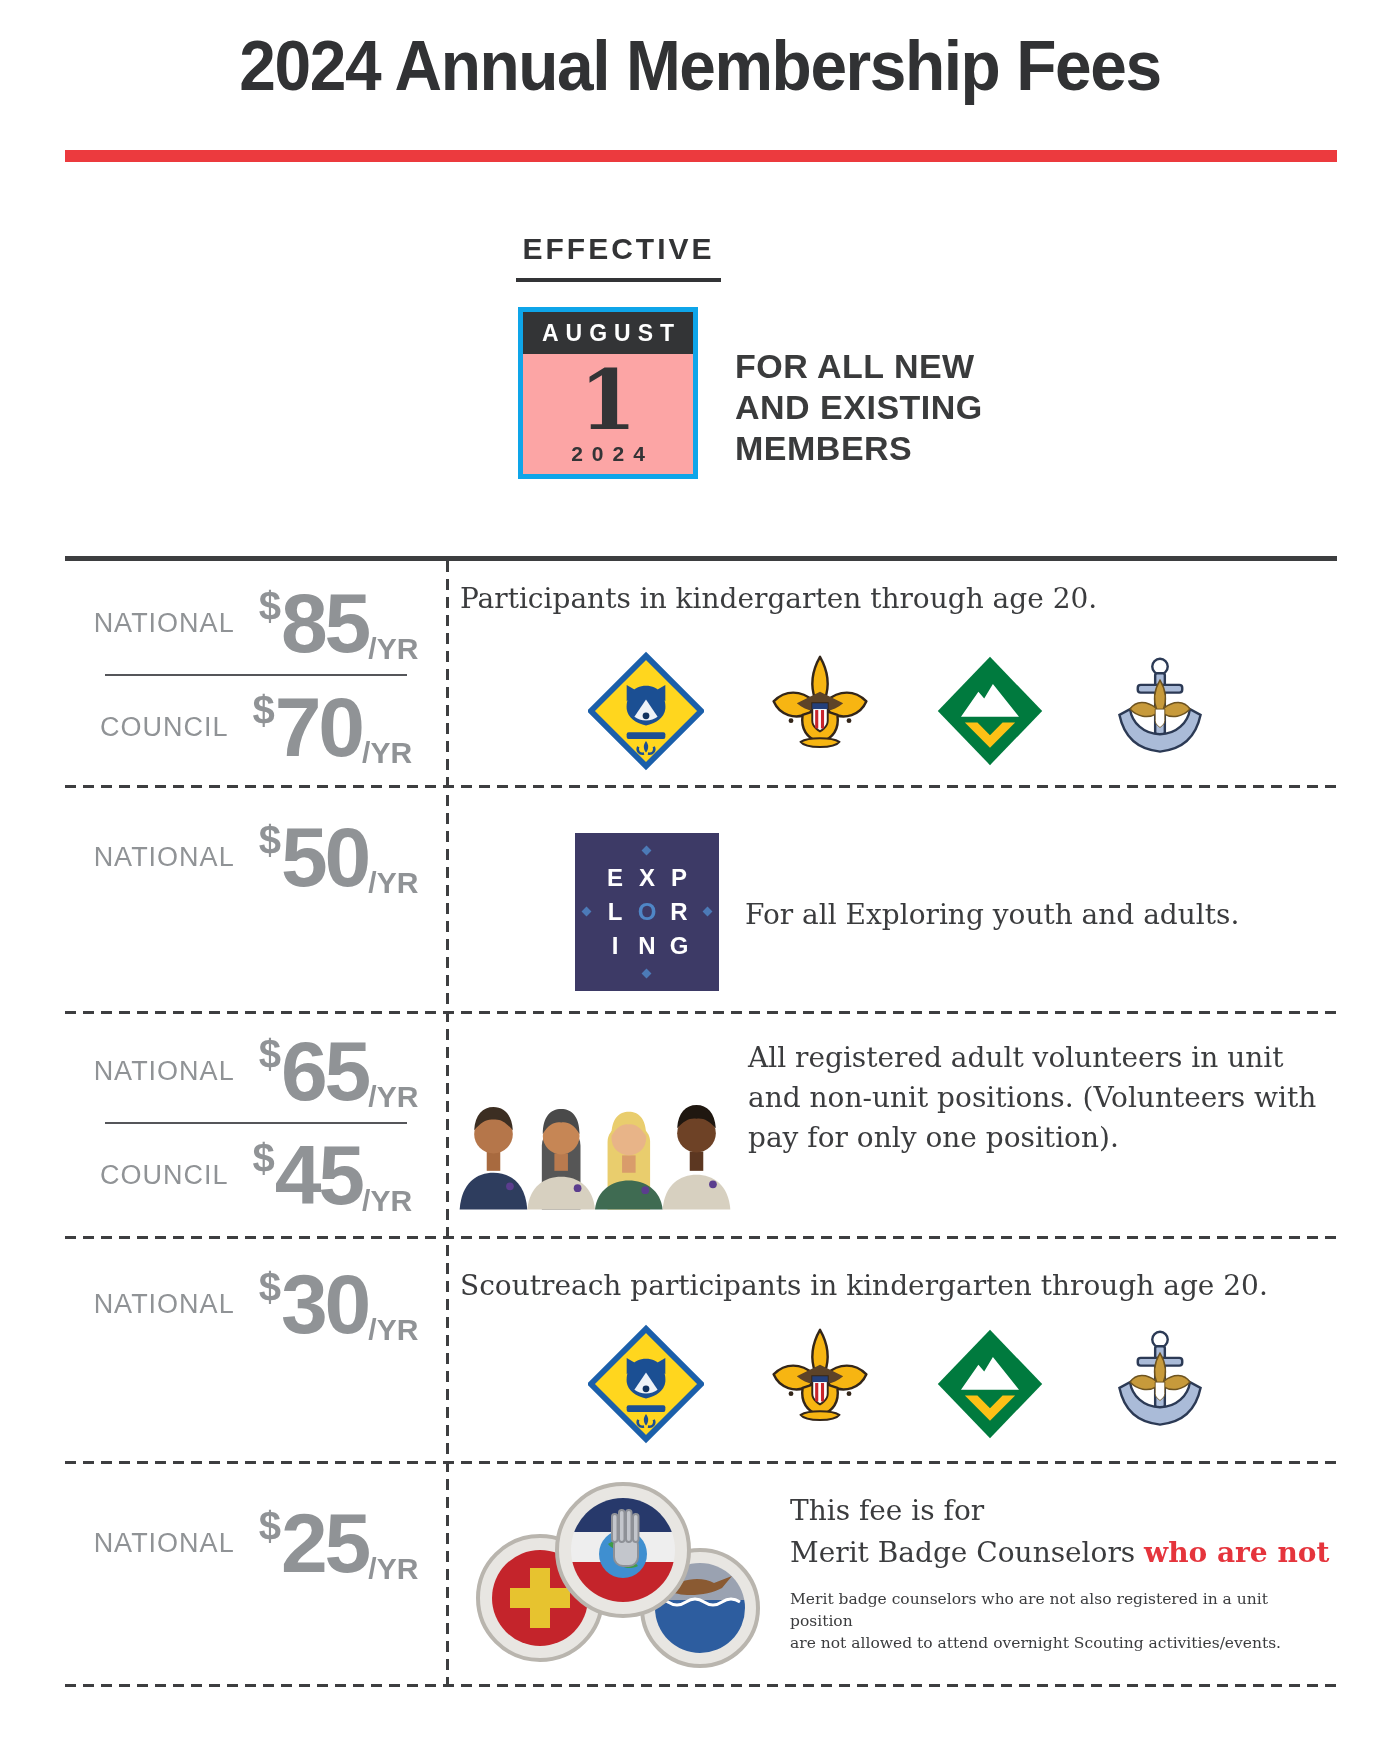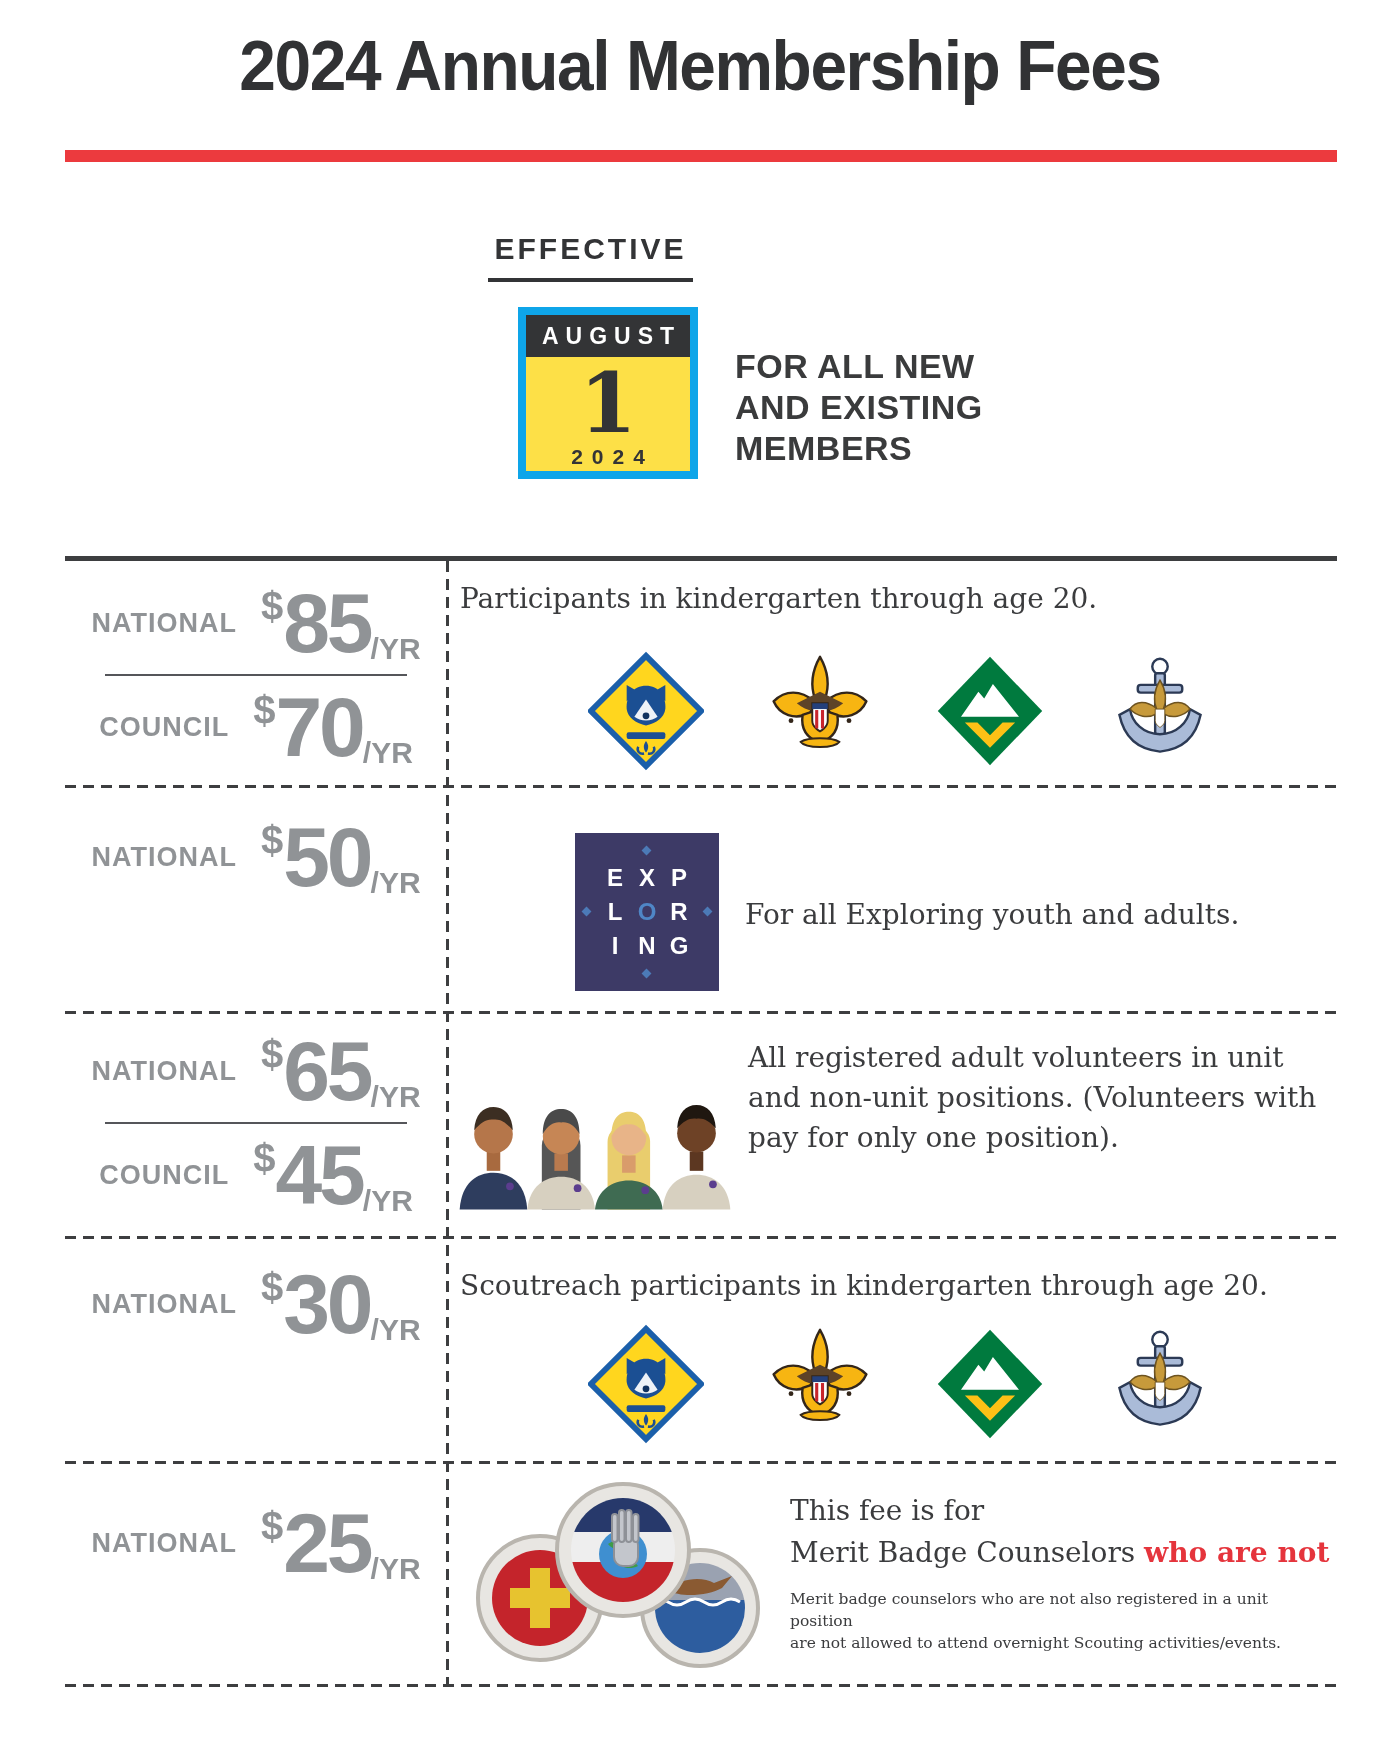--- a/index.html
+++ b/index.html
@@ -6,25 +6,25 @@
   .page{position:relative;width:1400px;height:1757px;background:#fff;overflow:hidden;
         font-family:"Liberation Sans",sans-serif;}
 
   
   .title{position:absolute;left:0;top:26px;width:100%;margin:0;text-align:center;
          font-size:70px;font-weight:700;letter-spacing:-1.5px;color:#313234;
          transform:scaleX(.94);transform-origin:50% 50%;}
   .accent-bar{position:absolute;left:65px;top:150px;width:1272px;height:12px;background:#ec3a3e;}
 
   
-  .effective-label{position:absolute;left:488px;top:232px;width:205px;text-align:center;
+  .effective-label{position:absolute;left:516px;top:232px;width:205px;text-align:center;
           font-size:30px;font-weight:700;letter-spacing:3px;color:#333436;
           padding-bottom:12px;border-bottom:4px solid #333436;}
   .calendar{position:absolute;left:518px;top:307px;width:180px;height:172px;
-          border:8px solid #0ea5e9;box-sizing:border-box;background:#fde047;}
+          border:5px solid #0ea5e9;box-sizing:border-box;background:#fca5a5;}
   .cal-month{height:42px;line-height:42px;background:#333436;color:#fff;text-align:center;
           font-size:23px;font-weight:700;letter-spacing:7px;text-indent:7px;}
   .cal-day{height:88px;line-height:92px;text-align:center;font-family:"DejaVu Serif",serif;
           font-size:82px;font-weight:700;color:#333436;}
   .cal-year{text-align:center;font-size:21px;font-weight:700;letter-spacing:9px;text-indent:9px;color:#333436;}
   .effective-note{position:absolute;left:735px;top:346px;font-size:34px;font-weight:700;
           line-height:41px;letter-spacing:.5px;color:#3a3b3c;}
 
   
   .table-top-rule{position:absolute;left:65px;top:556px;width:1272px;height:5px;background:#3d3e40;}
@@ -32,21 +32,21 @@
           background:repeating-linear-gradient(to right,#3d3e40 0 11px,transparent 11px 18px);}
   .v-dash{position:absolute;left:446px;top:561px;width:3px;height:1124px;
           background:repeating-linear-gradient(to bottom,#3d3e40 0 11px,transparent 11px 18px);}
 
   .row{position:absolute;left:0;width:1400px;}
 
   
   .fee-cell{position:absolute;left:65px;top:0;width:382px;display:flex;flex-direction:column;
             align-items:center;box-sizing:border-box;}
   .fee-line{display:flex;align-items:center;justify-content:center;height:90px;color:#909396;}
-  .fee-label{font-size:27px;font-weight:700;letter-spacing:1px;margin-right:24px;}
+  .fee-label{font-size:27px;font-weight:400;letter-spacing:1px;margin-right:24px;}
   .fee-price{display:inline-flex;align-items:flex-start;}
   .fee-cur{font-size:40px;font-weight:700;margin-top:0;}
   .fee-amt{font-size:84px;font-weight:700;letter-spacing:-3px;line-height:78px;}
   .fee-per{font-size:30px;font-weight:700;align-self:flex-end;margin-bottom:-4px;}
   .fee-divider{width:302px;height:2px;background:#55565a;margin:6px 0;}
 
   
   .desc{position:absolute;font-family:"DejaVu Serif",serif;color:#3b3c3e;font-size:28px;
         text-align:left;line-height:34px;}
   .desc-lines span{display:block;line-height:40px;}

